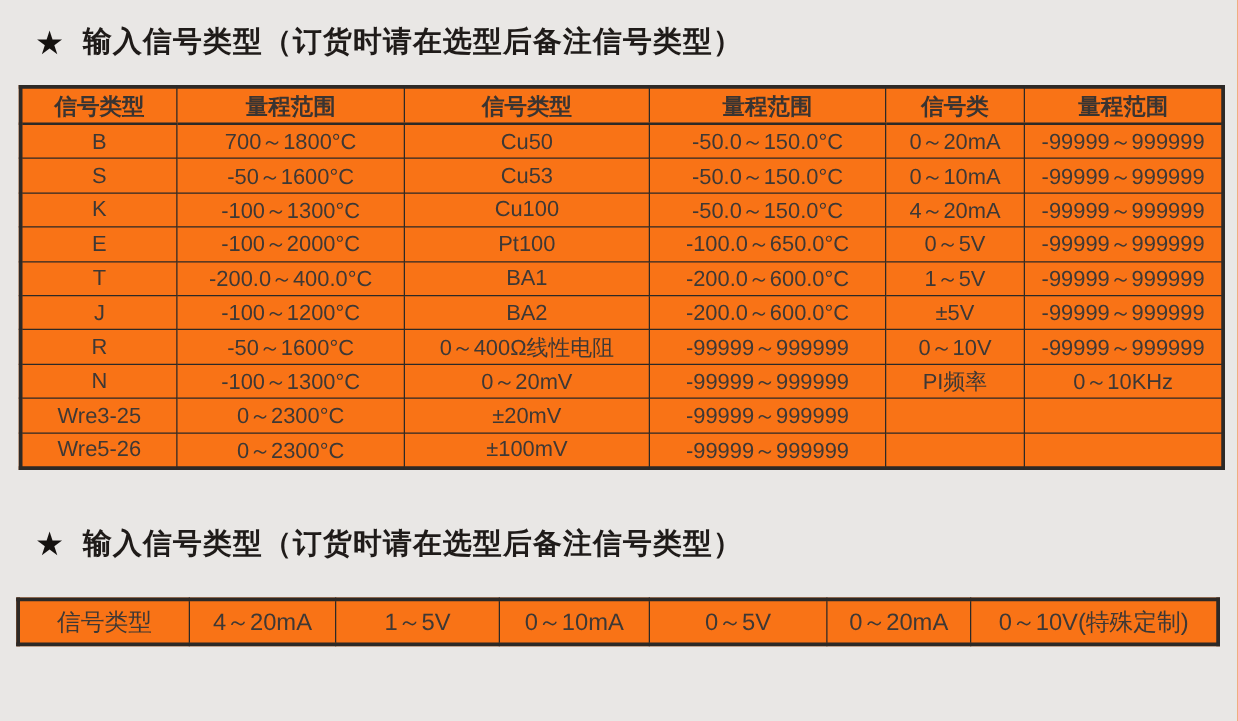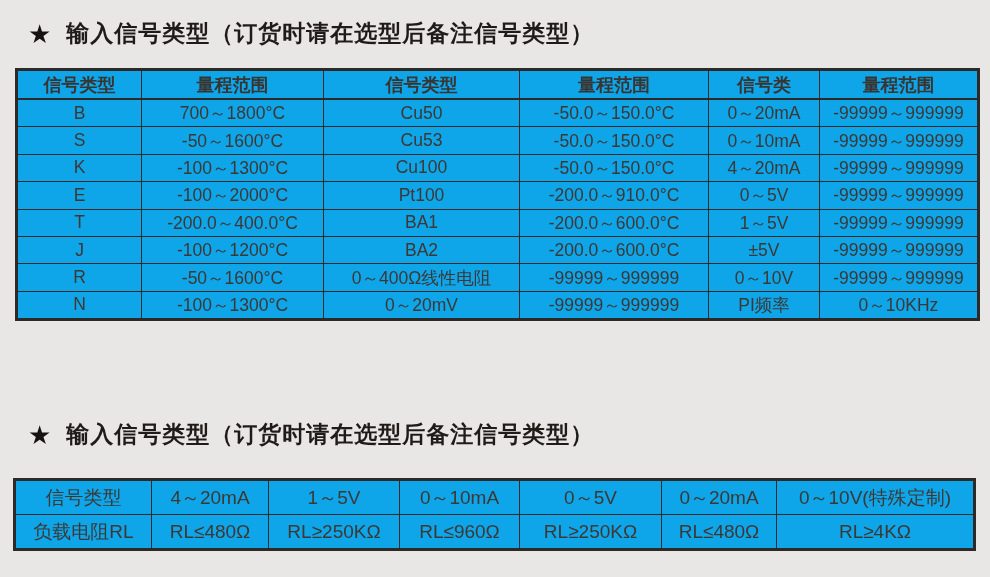--- a/index.html
+++ b/index.html
@@ -32,21 +32,21 @@
     line-height: 1;
     color: #151210;
   }
   #input-title { top: 18px; }
   #output-title { top: 419px; }
 
   table {
     position: absolute;
     border-collapse: collapse;
     table-layout: fixed;
-    background: #0ea5e9;
+    background: #f97316;
   }
   #input-table {
     left: 15px;
     top: 68px;
     width: 962px;
   }
   #output-table {
     left: 13px;
     top: 478px;
     width: 960px;
@@ -129,21 +129,21 @@
         <td>-100～1300°C</td>
         <td>Cu100</td>
         <td>-50.0～150.0°C</td>
         <td>4～20mA</td>
         <td>-99999～999999</td>
       </tr>
       <tr>
         <td>E</td>
         <td>-100～2000°C</td>
         <td>Pt100</td>
-        <td>-200.0～910.0°C</td>
+        <td>-100.0～650.0°C</td>
         <td>0～5V</td>
         <td>-99999～999999</td>
       </tr>
       <tr>
         <td>T</td>
         <td>-200.0～400.0°C</td>
         <td>BA1</td>
         <td>-200.0～600.0°C</td>
         <td>1～5V</td>
         <td>-99999～999999</td>
@@ -164,20 +164,36 @@
         <td>0～10V</td>
         <td>-99999～999999</td>
       </tr>
       <tr>
         <td>N</td>
         <td>-100～1300°C</td>
         <td>0～20mV</td>
         <td>-99999～999999</td>
         <td>PI频率</td>
         <td>0～10KHz</td>
+      </tr>
+      <tr>
+        <td>Wre3-25</td>
+        <td>0～2300°C</td>
+        <td>±20mV</td>
+        <td>-99999～999999</td>
+        <td></td>
+        <td></td>
+      </tr>
+      <tr>
+        <td>Wre5-26</td>
+        <td>0～2300°C</td>
+        <td>±100mV</td>
+        <td>-99999～999999</td>
+        <td></td>
+        <td></td>
       </tr>
     </tbody>
 </table>
 
 <div class="section-title" id="output-title">
   <span class="star">★</span>
   <span>输入信号类型（订货时请在选型后备注信号类型）</span>
 </div>
 
 <table id="output-table">
@@ -193,23 +209,14 @@
   <tbody>
       <tr>
         <td>信号类型</td>
         <td>4～20mA</td>
         <td>1～5V</td>
         <td>0～10mA</td>
         <td>0～5V</td>
         <td>0～20mA</td>
         <td>0～10V(特殊定制)</td>
       </tr>
-      <tr>
-        <td>负载电阻RL</td>
-        <td>RL≤480Ω</td>
-        <td>RL≥250KΩ</td>
-        <td>RL≤960Ω</td>
-        <td>RL≥250KΩ</td>
-        <td>RL≤480Ω</td>
-        <td>RL≥4KΩ</td>
-      </tr>
     </tbody>
 </table>
 
 </body></html>

